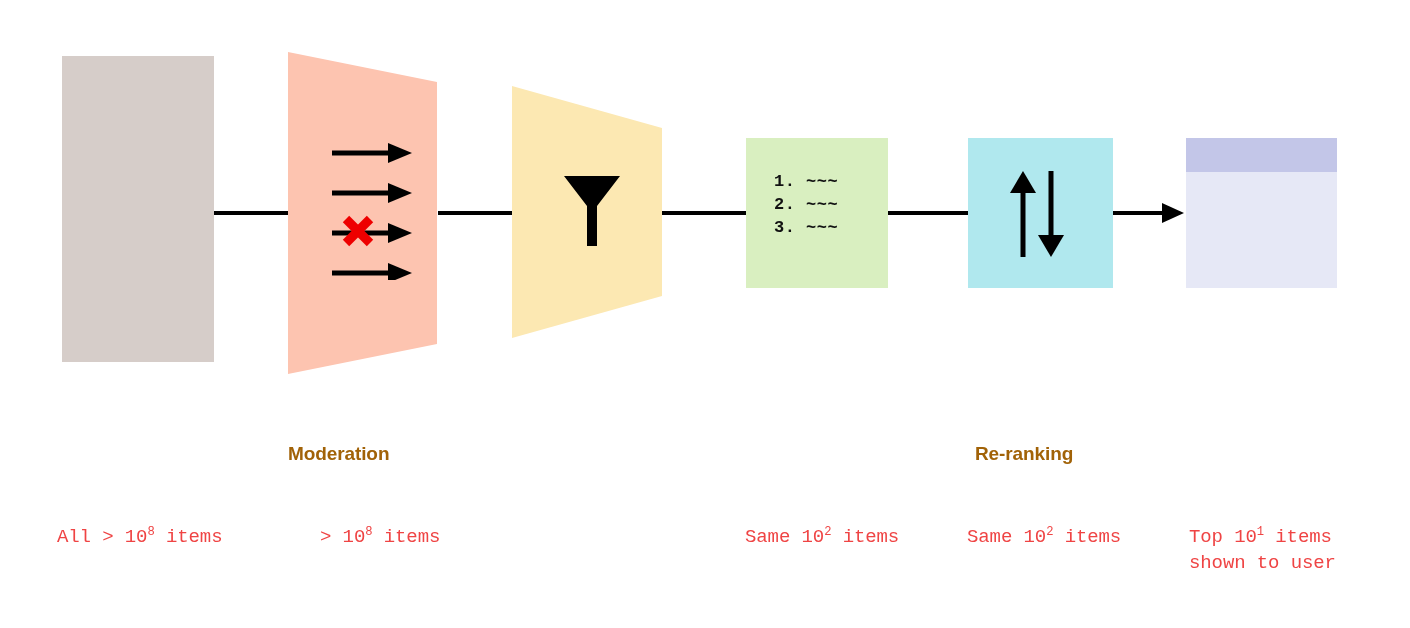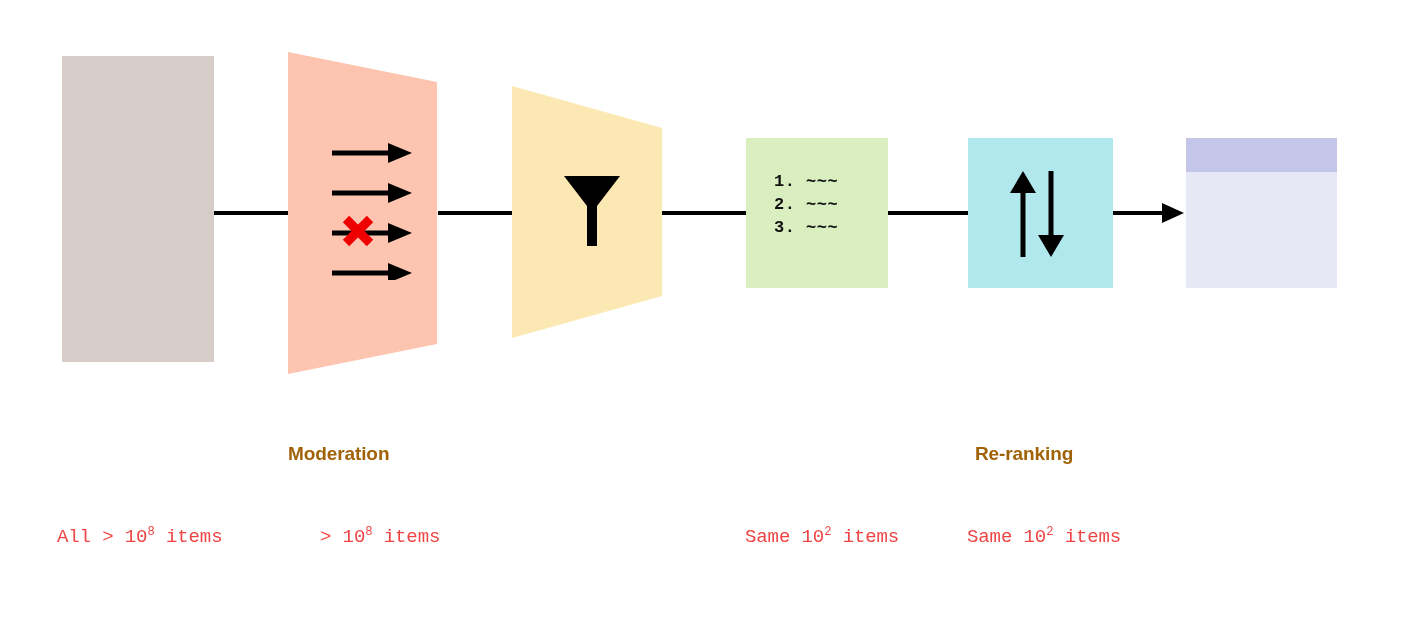--- a/index.html
+++ b/index.html
@@ -200,14 +200,15 @@
     <div class="output-header"></div>
   </div>
 
   <div class="stage-label" style="left:288px; top:440px; width:210px;">Moderation</div>
   <div class="stage-label" style="left:967px; top:440px; width:210px;margin-left:8px;">Re-ranking</div>
 
   <div class="stage-caption" style="left:57px; top:524px; width:220px;">All &gt; 10<sup>8</sup> items</div>
   <div class="stage-caption" style="left:272px; top:524px; width:220px;margin-left:48px;">&gt; 10<sup>8</sup> items</div>
   <div class="stage-caption" style="left:745px; top:524px; width:220px;">Same 10<sup>2</sup> items</div>
   <div class="stage-caption" style="left:967px; top:524px; width:220px;">Same 10<sup>2</sup> items</div>
+  <div class="stage-caption" style="left:1189px; top:524px; width:220px;">Top 10<sup>1</sup> items<br>shown to user</div>
 
 </div>
 
 </body></html>

